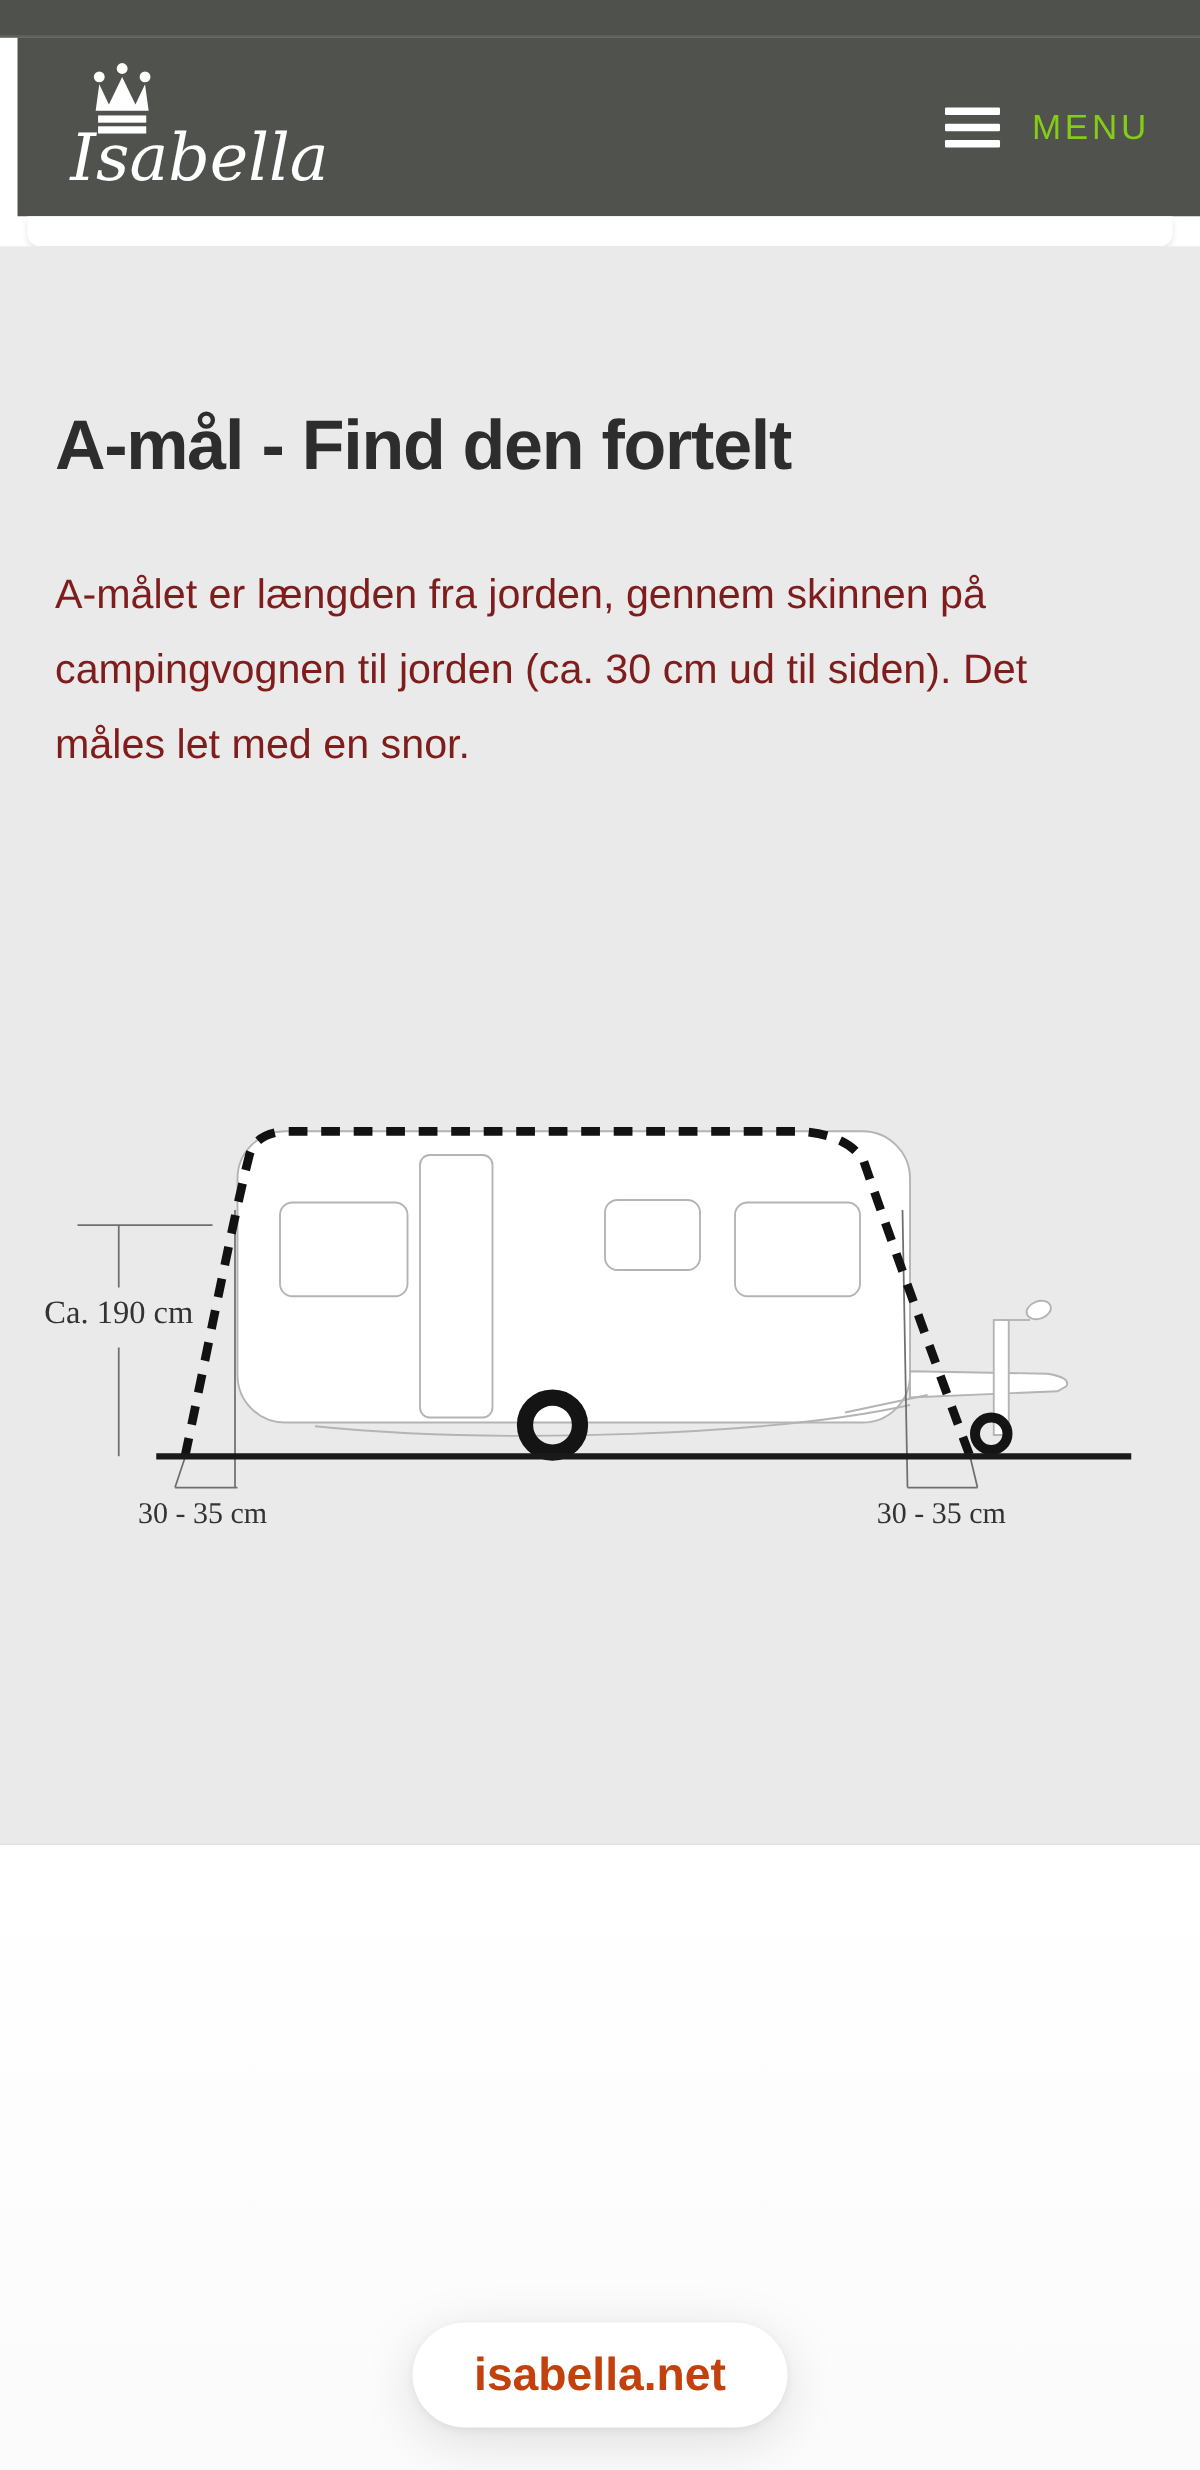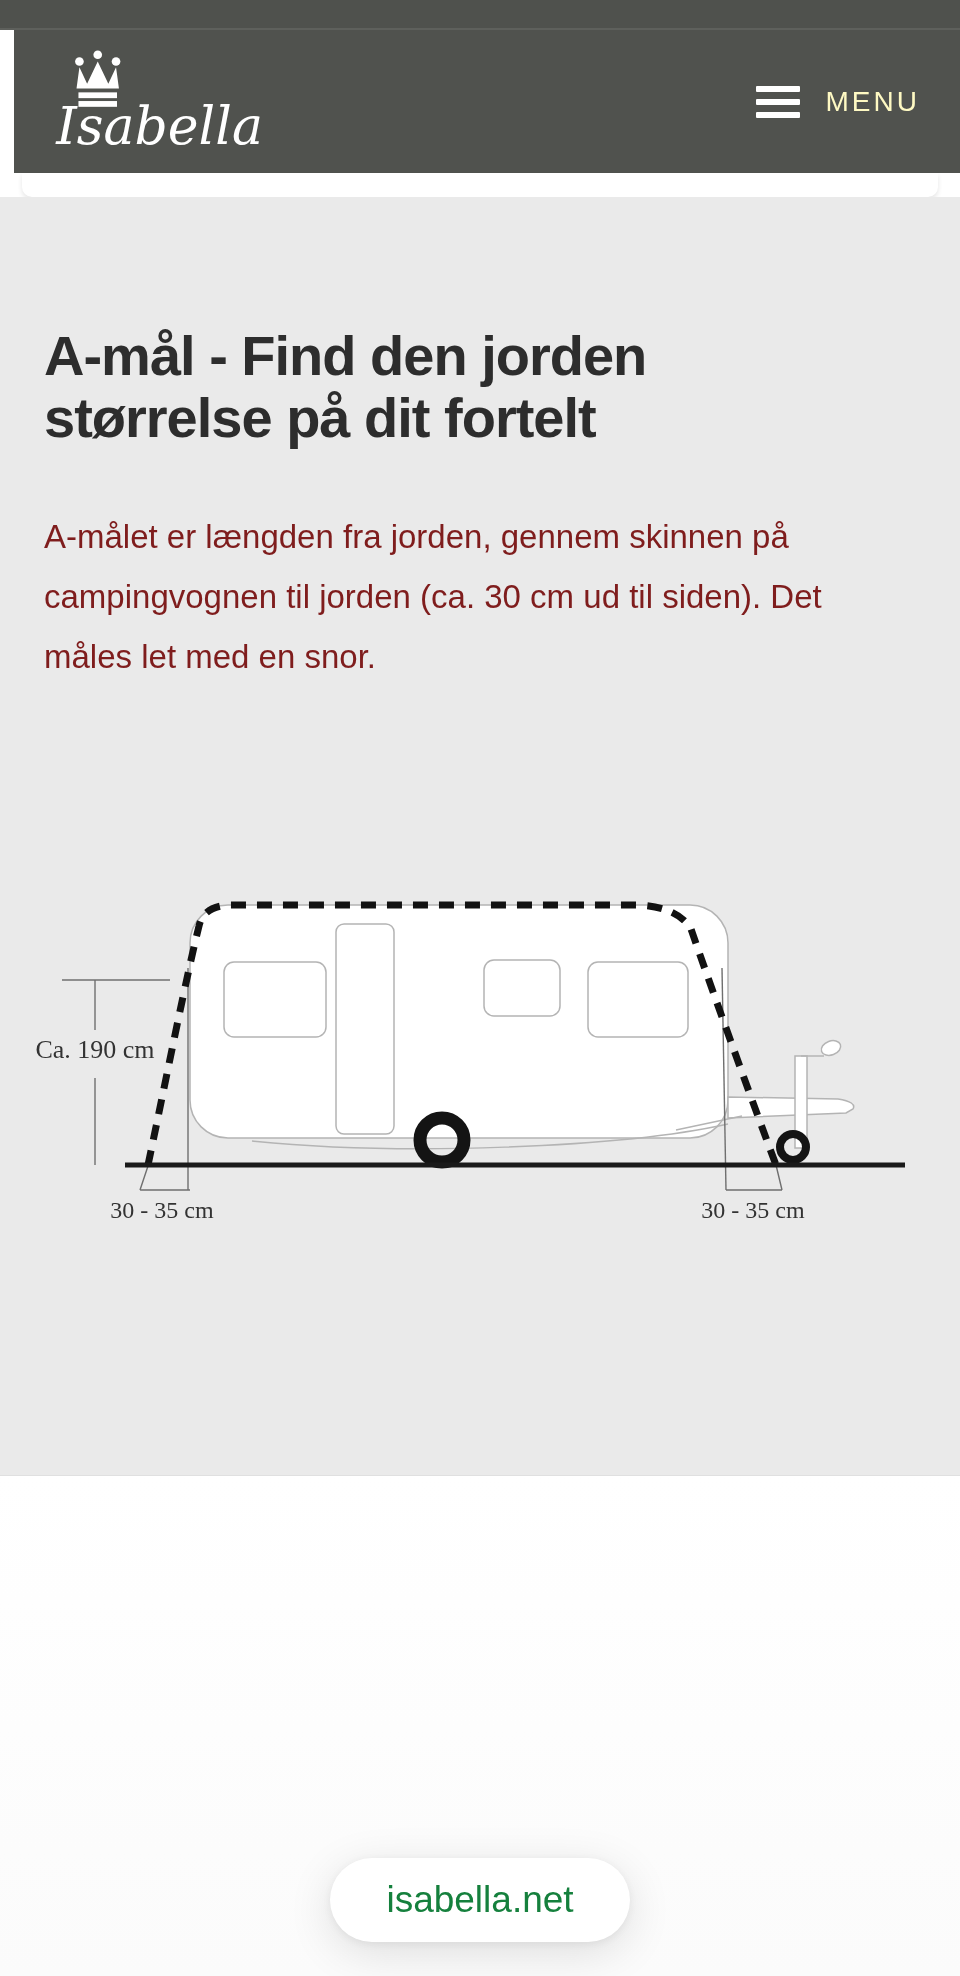--- a/index.html
+++ b/index.html
@@ -13,21 +13,21 @@
   }
   .header{
     height:143px;background:#50524e;display:flex;align-items:center;
     justify-content:space-between;padding:0 40px;box-sizing:border-box;margin-left:14px;
   }
   .logo{display:block;cursor:pointer;}
   .menu-btn{display:flex;align-items:center;gap:26px;cursor:pointer;}
   .hamburger{display:flex;flex-direction:column;gap:7px;width:44px;}
   .hamburger span{display:block;height:6px;background:#ffffff;border-radius:1px;}
   .menu-label{
-    color:#fef9c3;font-size:28px;letter-spacing:3px;font-weight:400;
+    color:#84cc16;font-size:28px;letter-spacing:3px;font-weight:400;
   }
   
   .card-strip{
     position:absolute;left:22px;right:22px;top:173px;height:24px;
     background:#ffffff;border-radius:0 0 10px 10px;
     box-shadow:0 3px 5px rgba(0,0,0,0.10);
   }
   
   .gray-section{
     position:absolute;top:197px;left:0;right:0;height:1279px;
@@ -50,21 +50,21 @@
   .white-section{
     position:absolute;top:1476px;left:0;right:0;bottom:0;
     background:linear-gradient(#ffffff 0%,#fbfbfb 100%);
   }
   .url-pill{
     position:absolute;left:330px;top:1858px;width:300px;height:84px;
     background:#ffffff;border-radius:42px;
     box-shadow:0 10px 45px rgba(0,0,0,0.12), 0 2px 8px rgba(0,0,0,0.06);
     display:flex;align-items:center;justify-content:center;cursor:pointer;
   }
-  .url-pill span{font-size:37px;color:#15803d;font-weight:400;}
+  .url-pill span{font-size:37px;color:#c2410c;font-weight:700;}
 </style>
 </head>
 <body>
 
 <div class="status-strip"></div>
 
 <div class="header">
   <svg class="logo" width="232" height="106" viewBox="0 0 240 110">
     <g fill="#ffffff">
       <circle cx="26" cy="13" r="4.5"></circle>
@@ -83,22 +83,21 @@
         <span></span>
     </div>
     <div class="menu-label">MENU</div>
   </div>
 </div>
 
 <div class="card-strip"></div>
 
 <div class="gray-section">
   <h1 class="page-title">
-      <span style="display:block">A-mål - Find den jorden</span>
-      <span style="display:block">størrelse på dit fortelt</span>
+      <span style="display:block">A-mål - Find den fortelt</span>
     </h1>
 
   <p class="intro-text">A-målet er længden fra jorden, gennem skinnen på campingvognen til jorden (ca. 30 cm ud til siden). Det måles let med en snor.</p>
 
   <div class="diagram-wrap">
     <svg width="960" height="400" viewBox="0 0 960 400">
 
       <g fill="#ffffff" stroke="#b4b4b4" stroke-width="1.5">
         <rect x="190" y="55" width="538" height="233" rx="38"></rect>
       </g>

